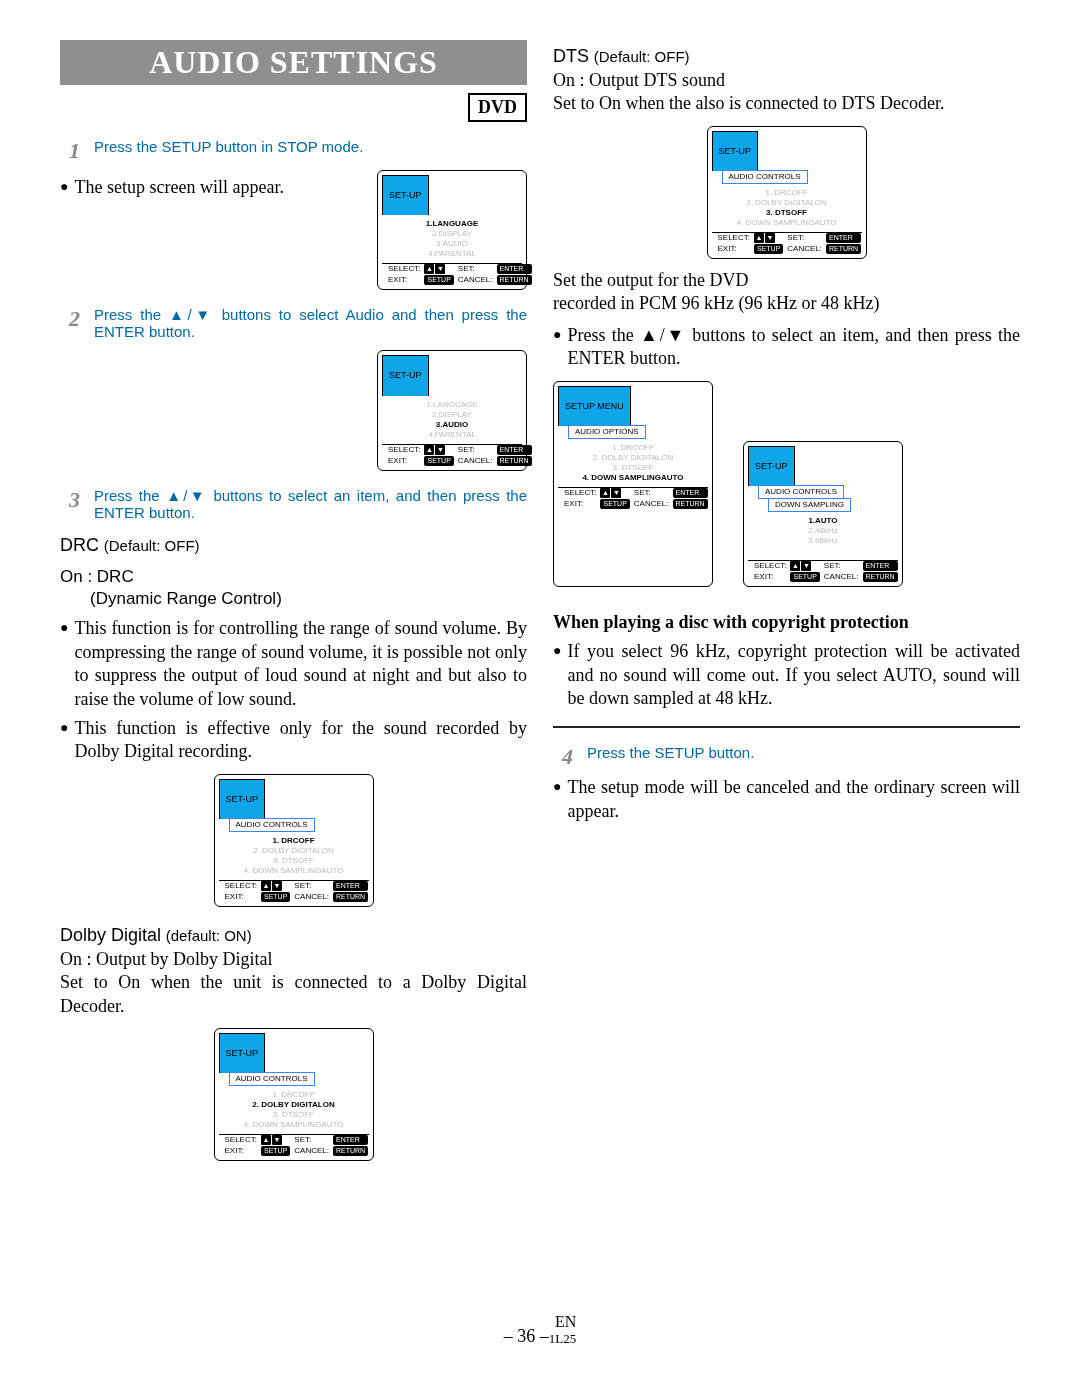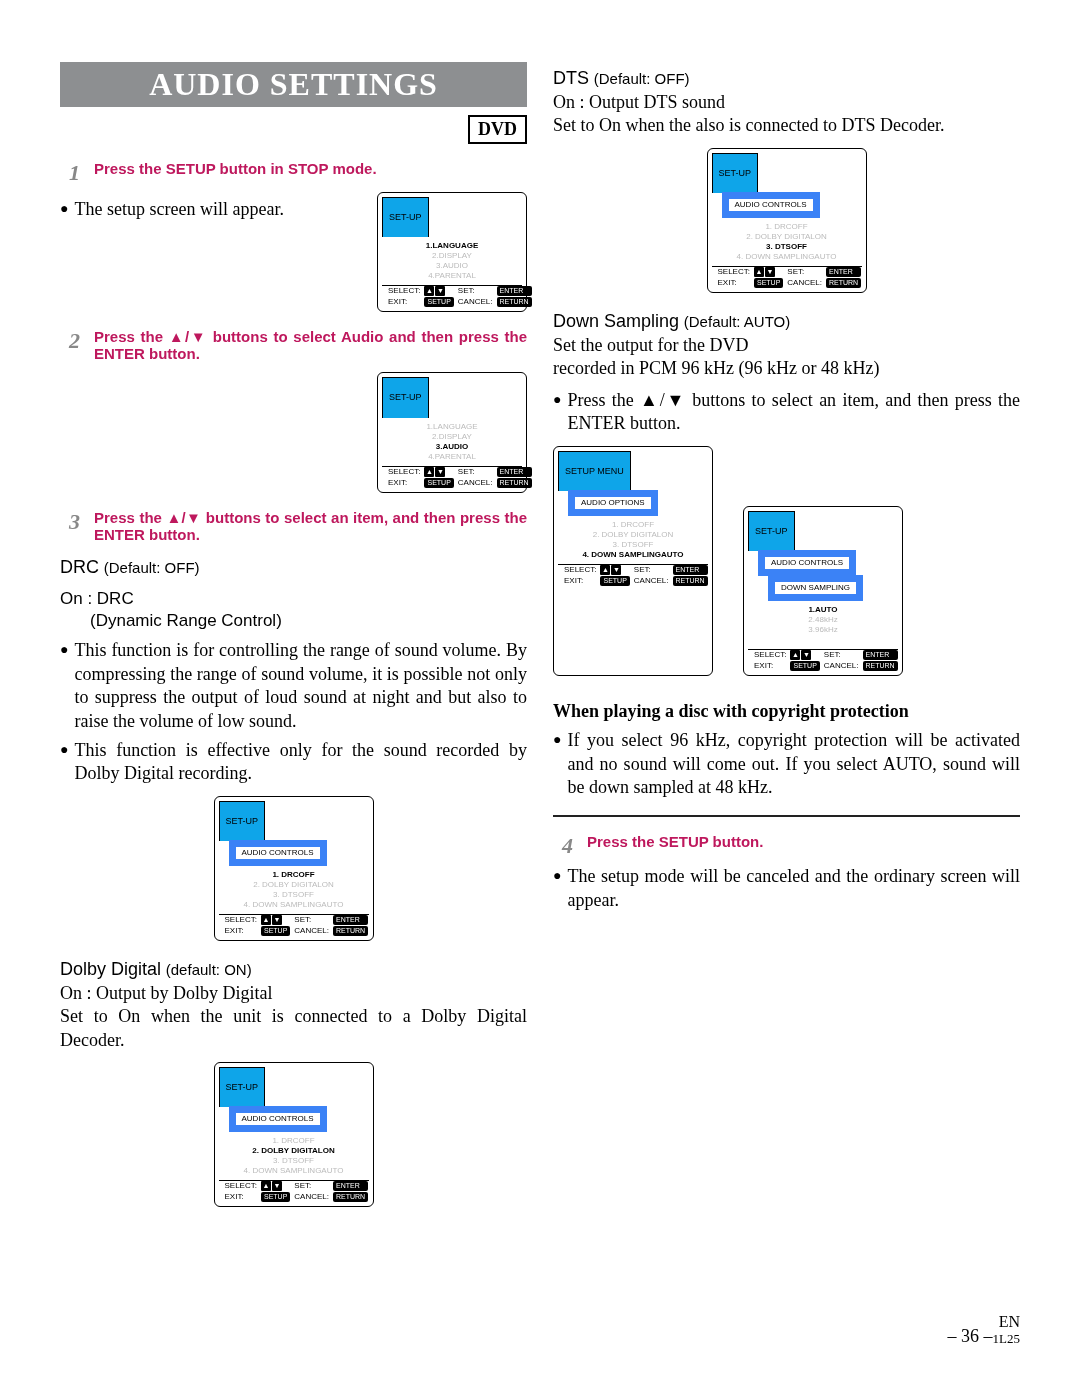--- a/index.html
+++ b/index.html
@@ -13,21 +13,20 @@
   .page {
     padding: 40px 60px 40px 60px;
     box-sizing: border-box;
     width: 1080px;
     min-height: 1397px;
     position: relative;
   }
   .cols {
     display: flex;
     gap: 26px;
-    margin-top: 22px;
   }
   .col {
     flex: 1 1 0;
     min-width: 0;
   }
 
   .titlebar {
     background: #8d8f91;
     color: #fff;
     font-family: "Times New Roman", serif;
@@ -62,23 +61,23 @@
     font-weight: 700;
     font-size: 22px;
     color: #888;
     flex: 0 0 auto;
     width: 20px;
     text-align: right;
   }
   .step-text {
     flex: 1 1 auto;
     font-family: Arial, Helvetica, sans-serif;
-    font-weight: 700;
+    font-weight: 400;
     font-size: 15px;
-    color: #be185d;
+    color: #0369a1;
     text-align: justify;
   }
 
   .body {
     font-family: "Times New Roman", serif;
     font-size: 18px;
     line-height: 1.3;
     margin-top: 8px;
     text-align: justify;
   }
@@ -149,21 +148,21 @@
     display: inline-block;
     border: 1px solid #000;
     border-bottom: none;
     padding: 14px 6px;
     font-size: 9px;
     background: #0ea5e9;
   }
   .osd .subtab-row { margin-top: -1px; padding-left: 10px; }
   .osd .subtab {
     display: inline-block;
-    border: 7px solid #3b82f6;
+    border: 1px solid #3b82f6;
     padding: 1px 6px;
     font-size: 8px;
     background: #fff;
   }
   .osd .subsubtab-row { margin-top: -1px; padding-left: 20px; }
   .osd .list {
     padding: 4px 6px;
     min-height: 40px;
   }
   .osd .opt { display:flex; justify-content: center; color:#bbb; font-size:8px;}
@@ -196,21 +195,21 @@
   .pair {
     display:flex; gap:30px; justify-content:flex-start; margin-top:10px; flex-wrap: wrap;
   }
 
   .page-footer {
     position: absolute;
     left: 60px; right: 60px;
     bottom: 50px;
     font-family: "Times New Roman", serif;
     font-size: 18px;
-    display:flex; justify-content: flex-end; align-items: flex-end;
+    display:flex; justify-content: center; align-items: flex-end;
   }
   .page-footer .right {
     text-align: right;
     font-size: 16px;
   }
   .page-footer .right .code { font-size: 13px; display:block;}
 
   .step-with-fig { display:flex; gap:20px; align-items:flex-start; margin-top:6px;}
   .step-with-fig .txt { flex:1 1 auto; }
 </style>
@@ -452,24 +451,20 @@
         <span>SET:</span>
               <span class="pill">ENTER</span>
         <span>EXIT:</span>
               <span class="pill">SETUP</span>
         <span>CANCEL:</span>
               <span class="pill">RETURN</span>
       </div>
     </div>
   </div>
 
-  <div class="heading-row" style="margin-top:18px">
-    <span class="heading-main">Down Sampling</span>
-    <span class="paren">(Default: AUTO)</span>
-  </div>
   <div class="body" style="margin-top:2px">Set the output for the DVD</div>
   <div class="body" style="margin-top:0">recorded in PCM 96 kHz (96 kHz or 48 kHz)</div>
 
   <div class="bullet" style="margin-top:8px">
           <span class="dot">●</span>
     <span class="btxt">Press the ▲/▼ buttons to select an item, and then press the ENTER button.</span>
   </div>
 
   <div class="pair">
     <div class="osd">

